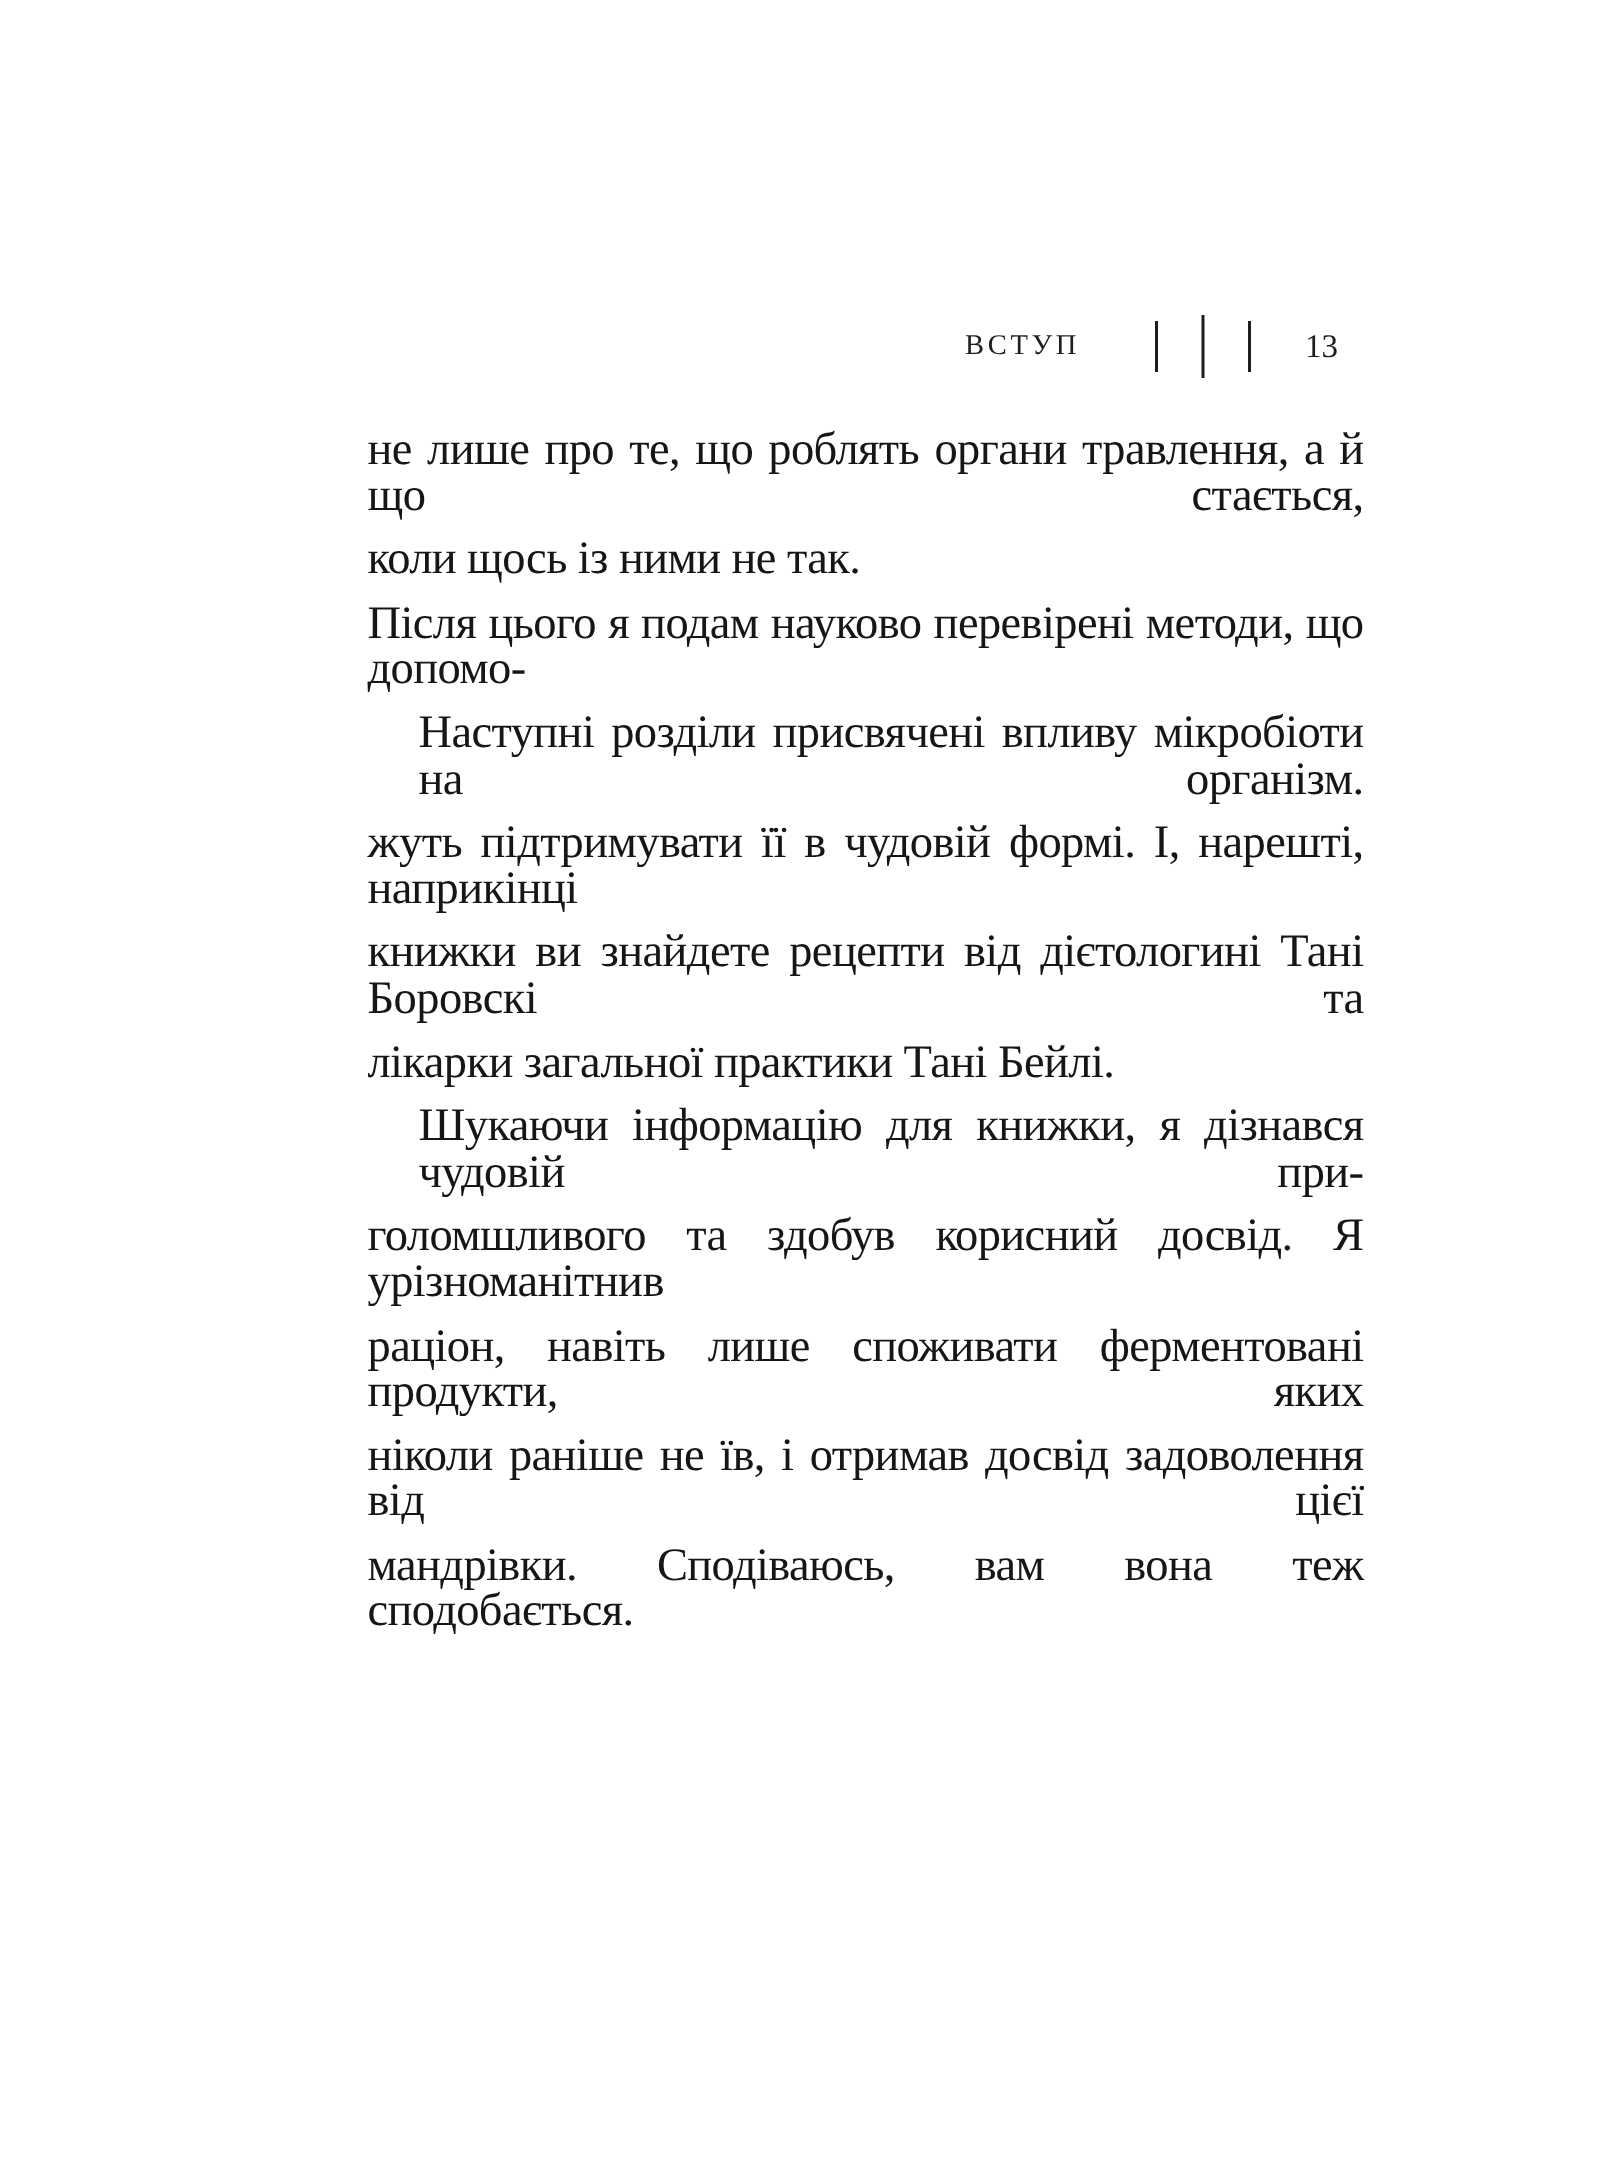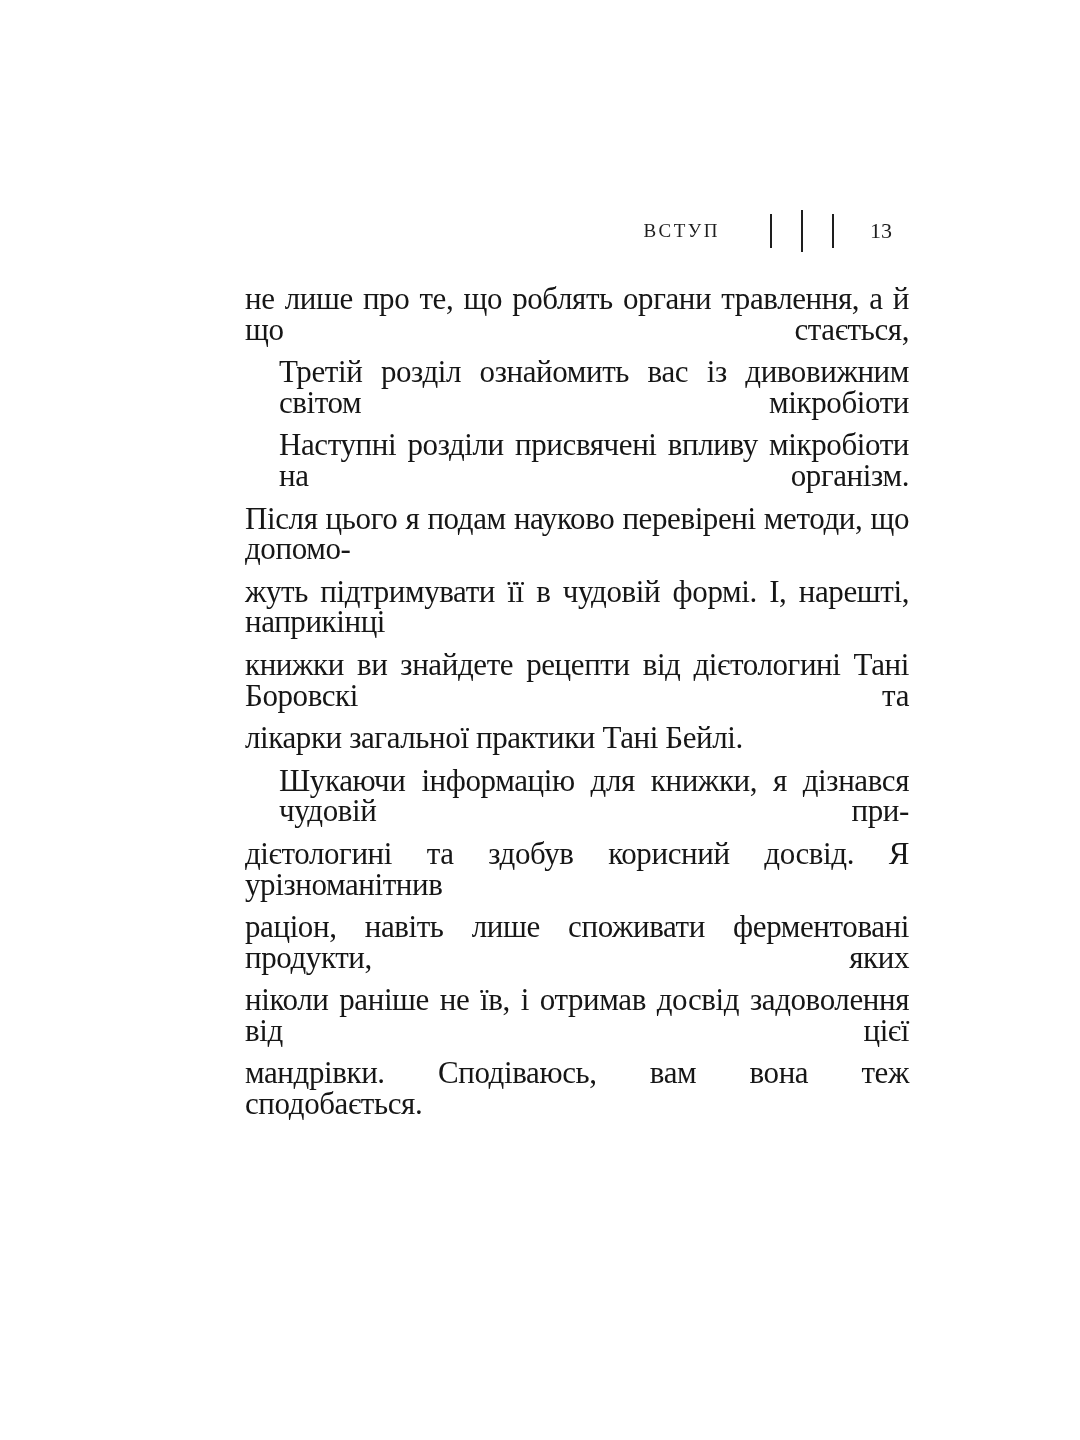--- a/index.html
+++ b/index.html
@@ -78,26 +78,26 @@
     <span class="head-divider">
       <i class="bar"></i>
       <i class="bar mid"></i>
       <i class="bar"></i>
     </span>
     <span class="head-page">13</span>
   </div>
 
   <div class="text-block">
       <div class="line">не лише про те, що роблять органи травлення, а й що стається,</div>
-      <div class="line indent">Третій розділ ознайомить вас із дивовижним світом мікробіоти</div>
+      <div class="line lastline">коли щось із ними не так.</div>
+      <div class="line">Після цього я подам науково перевірені методи, що допомо-</div>
       <div class="line indent">Наступні розділи присвячені впливу мікробіоти на організм.</div>
-      <div class="line">Після цього я подам науково перевірені методи, що допомо-</div>
       <div class="line">жуть підтримувати її в чудовій формі. І, нарешті, наприкінці</div>
       <div class="line">книжки ви знайдете рецепти від дієтологині Тані Боровскі та</div>
       <div class="line lastline">лікарки загальної практики Тані Бейлі.</div>
       <div class="line indent">Шукаючи інформацію для книжки, я дізнався чудовій при-</div>
-      <div class="line">дієтологині та здобув корисний досвід. Я урізноманітнив</div>
+      <div class="line">голомшливого та здобув корисний досвід. Я урізноманітнив</div>
       <div class="line">раціон, навіть лише споживати ферментовані продукти, яких</div>
       <div class="line">ніколи раніше не їв, і отримав досвід задоволення від цієї</div>
       <div class="line lastline">мандрівки. Сподіваюсь, вам вона теж сподобається.</div>
     </div>
 
 </div>
 
 </body></html>

